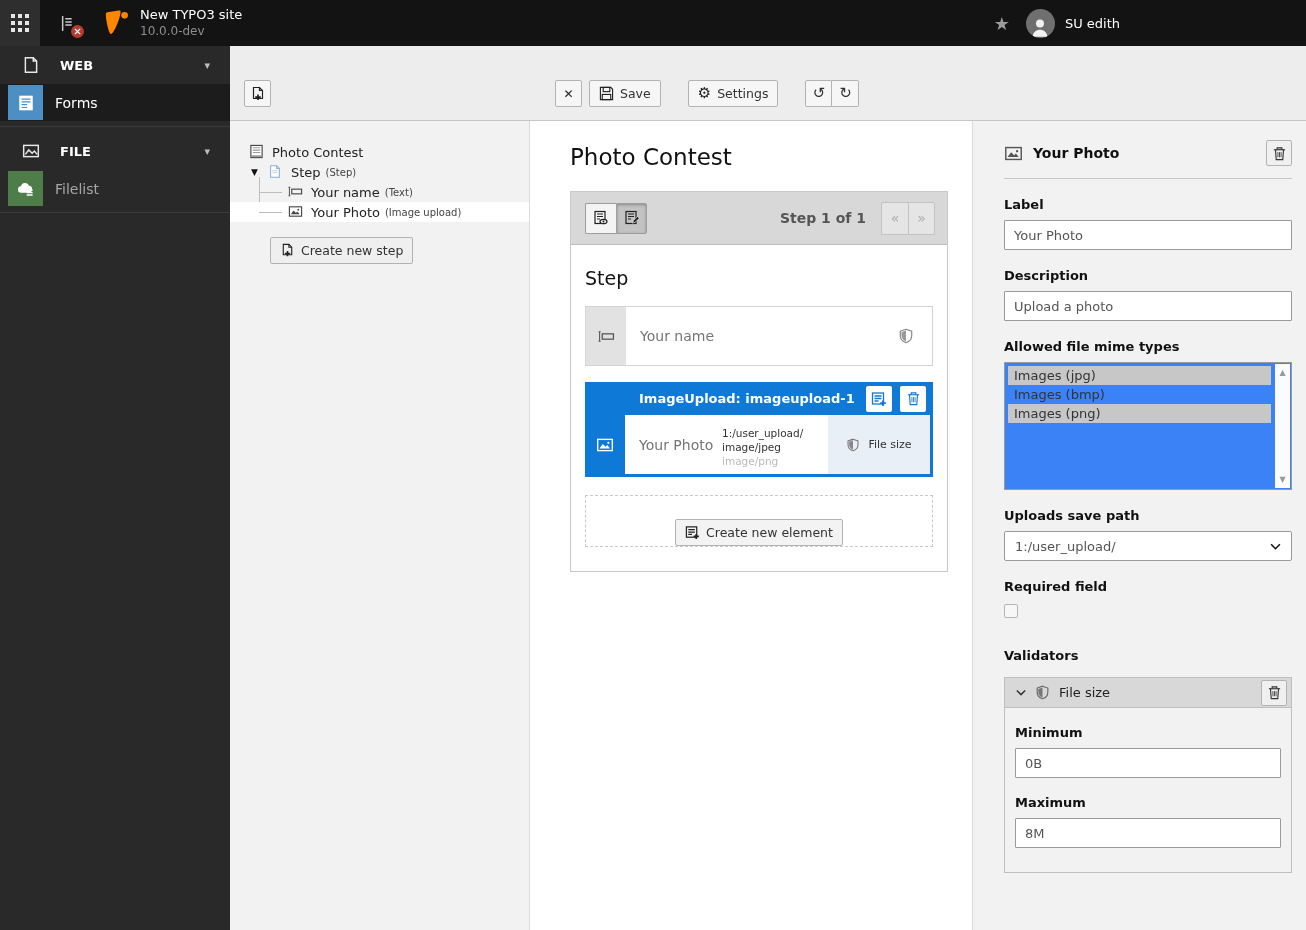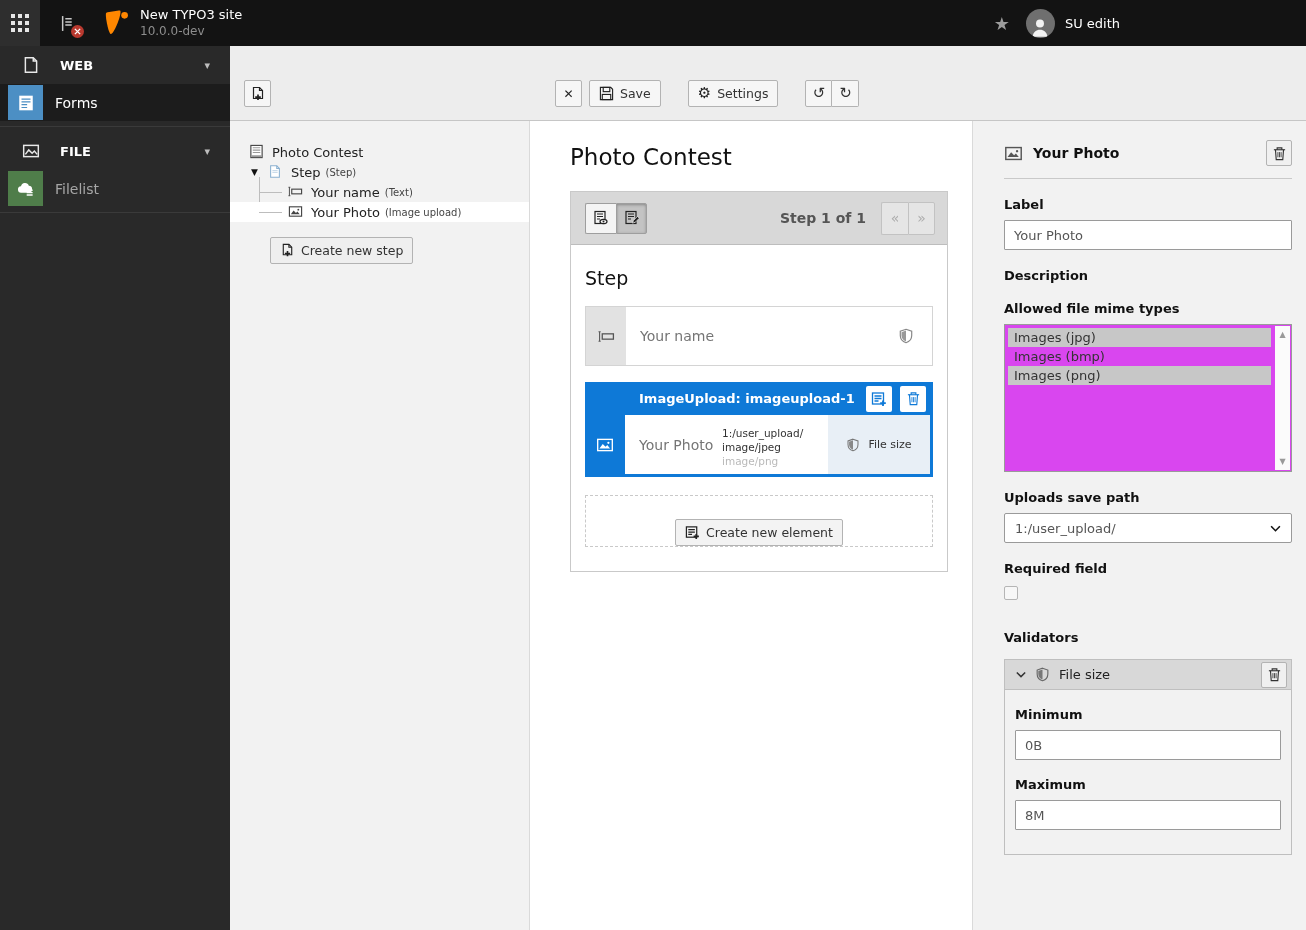--- a/index.html
+++ b/index.html
@@ -136,21 +136,21 @@
   .insp-head { display:flex; align-items:center; height:38px; }
   .insp-icon { width:19px; height:19px; margin-right:10px; color:#555; display:flex; }
   .insp-title { font-size:14px; font-weight:bold; color:#111; }
   .trash-btn { margin-left:auto; width:26px; height:26px; background:#f0f0f0; border:1px solid #b3b3b3;
                border-radius:2px; display:flex; align-items:center; justify-content:center;
                color:#333; cursor:pointer; }
   .insp-divider { border:none; border-top:1px solid #c9c9c9; margin-top:6px; }
   .field-label { display:block; font-size:13px; font-weight:bold; color:#111; margin:18px 0 8px; }
   .text-input { width:100%; height:30px; border:1px solid #9a9a9a; background:#fff; font-size:13px;
                 color:#555; padding:0 9px; font-family:inherit; border-radius:1px; }
-  .listbox { position:relative; height:148px; border:1px solid #9a9a9a; background:#d946ef;
+  .listbox { position:relative; height:128px; border:1px solid #9a9a9a; background:#3b82f6;
              padding:3px 20px 3px 3px; }
   .lb-option { font-size:13px; color:#333; padding:0 6px; height:19px; line-height:19px;
                cursor:pointer; }
   .lb-option.selected { background:#c7c7c7; }
   .lb-scroll { position:absolute; right:1px; top:1px; bottom:1px; width:15px; background:#fbfbfb;
                display:flex; flex-direction:column; justify-content:space-between; align-items:center;
                padding:4px 0; color:#9a9a9a; font-size:8px; cursor:pointer; }
   .select-box { height:30px; border:1px solid #9a9a9a; background:#fff; border-radius:2px;
                 display:flex; align-items:center; justify-content:space-between; padding:0 10px;
                 font-size:13px; color:#555; cursor:pointer; }
@@ -524,20 +524,21 @@
   </div>
   <hr class="insp-divider">
 
   <div class="field">
     <label class="field-label">Label</label>
     <input class="text-input" type="text" value="Your Photo" style="">
   </div>
 
   <div class="field">
     <label class="field-label">Description</label>
+    <input class="text-input" type="text" value="Upload a photo" style="">
   </div>
 
   <div class="field">
     <label class="field-label">Allowed file mime types</label>
     <div class="listbox">
       <div class="lb-option selected">Images (jpg)</div>
       <div class="lb-option">Images (bmp)</div>
       <div class="lb-option selected">Images (png)</div>
       <div class="lb-scroll">
         <span>▲</span>

